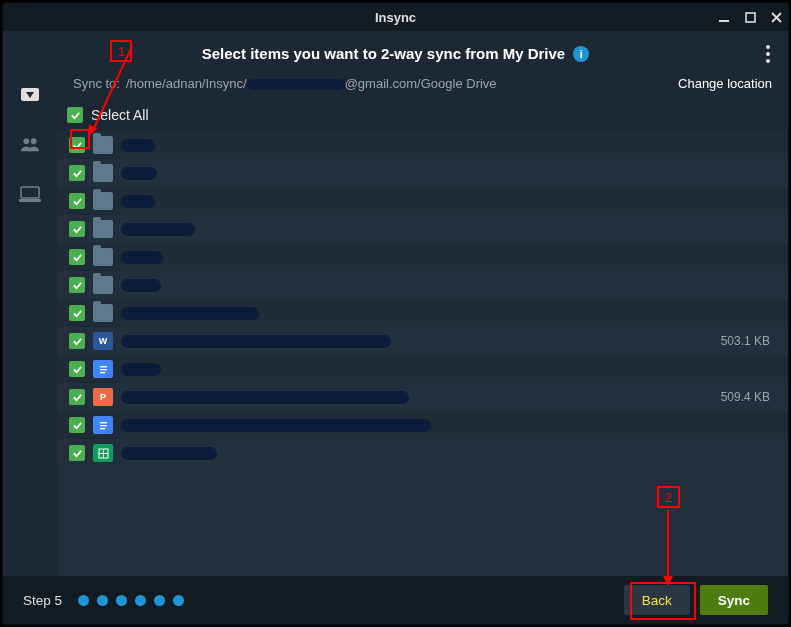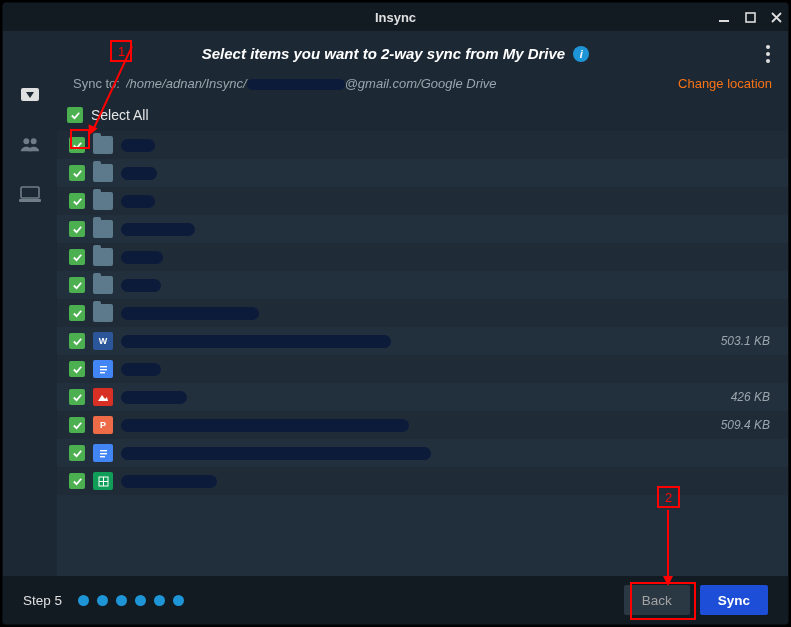--- a/index.html
+++ b/index.html
@@ -40,21 +40,20 @@
     gap: 14px;
     align-items: center;
   }
   .wc-btn { width: 12px; height: 12px; display: flex; align-items: center; justify-content: center; cursor: pointer; font-size: 13px; color:#ddd;}
   .header-row {
     display: flex;
     align-items: center;
     justify-content: center;
     padding: 14px 10px 10px 10px;
     position: relative;
-    font-style: italic;
   }
   .header-title { font-size: 15px; font-weight: 700; color: #fff; }
   .info-ic {
     width: 16px; height: 16px; border-radius: 50%;
     background: #1e95d6; color: #fff; font-size: 11px; font-weight: 700;
     display: inline-flex; align-items: center; justify-content: center;
     margin-left: 8px;
   }
   .menu-dots {
     position: absolute; right: 18px; top: 14px;
@@ -67,22 +66,22 @@
     background: #1c2833;
     display: flex; flex-direction: column; align-items: center;
     gap: 30px; padding-top: 12px;
   }
   .side-ic { width:22px; height:20px; display:flex; align-items:center; justify-content:center; cursor:pointer; }
   .main { flex:1; display:flex; flex-direction:column; min-height:0; }
   .syncto {
     display:flex; align-items:center; gap:6px; padding: 4px 16px 10px 16px;
     font-size: 13px; color: #9aa5ad;
   }
-  .syncto .path-wrap { flex:1; white-space:nowrap; overflow:hidden;font-style:italic; }
-  .syncto .change { color:#f97316; cursor:pointer; font-size:13px;}
+  .syncto .path-wrap { flex:1; white-space:nowrap; overflow:hidden; }
+  .syncto .change { color:#ffffff; cursor:pointer; font-size:13px;}
   .select-all-row {
     display:flex; align-items:center; gap:8px; padding: 6px 16px 8px 10px;
     font-size: 14px; color:#e6e6e6;
   }
   .checkbox {
     width:16px; height:16px; border-radius:2px; background:#4caf50;
     display:flex; align-items:center; justify-content:center; cursor:pointer;
   }
   .checkbox svg { width:11px; height:11px; }
   .list {
@@ -98,35 +97,35 @@
   .file-ic {
     width:20px; height:18px; border-radius:2px;
     display:flex; align-items:center; justify-content:center;
     font-size:9px; font-weight:700; color:#fff;
   }
   .folder { background:#5d7a8c; position:relative; border-radius:0 2px 2px 2px;}
   .folder::before{content:"";position:absolute;top:-3px;left:0;width:8px;height:3px;background:#5d7a8c;border-radius:2px 2px 0 0;}
   .name-blur {
     height:13px; border-radius:7px; background:#0d1b3a;
   }
-  .size { margin-left:auto; color:#9aa5ad; font-size:12px;font-style:italic;}
+  .size { margin-left:auto; color:#9aa5ad; font-size:12px;}
   .footer {
     height:48px; background:#121a22; display:flex; align-items:center;
     padding: 0 20px; gap:10px;
   }
   .step-label { font-size:13.5px; color:#e0e0e0; }
   .dots { display:flex; gap:8px; margin-left:6px;}
   .dots span{ width:11px;height:11px;border-radius:50%;background:#1e95d6;}
   .spacer{flex:1;}
   .btn {
     height:30px; padding:0 18px; border-radius:2px; font-size:13.5px;
     display:flex; align-items:center; cursor:pointer; border:none;
   }
-  .btn-default{ background:#2a3844; color:#a3a3a3;}
-  .btn-primary{ background:#1d4ed8; color:#fff; font-weight:600;}
+  .btn-default{ background:#2a3844; color:#fde047;}
+  .btn-primary{ background:#4d7c0f; color:#fff; font-weight:600;}
   
   .anno { position:absolute; border:2px solid #ff0000; pointer-events:none; z-index:50;}
   .anno-num { position:absolute; color:#ff0000; font-size:13px; font-weight:400; font-family: Arial; }
   .arrow-line{ position:absolute; background:#ff0000; height:2px; transform-origin:left center; z-index:49;}
   .arrow-head{ position:absolute; width:0;height:0;border-left:10px solid #ff0000;border-top:5px solid transparent;border-bottom:5px solid transparent; z-index:49;}
   .path-blur { display:inline-block; height:11px; width:98px; background:#0d1b3a; border-radius:6px; vertical-align:middle;}
 </style>
 </head>
 <body>
 
@@ -295,34 +294,20 @@
               </svg>
             </div>
             <div class="name-blur" style="width:40px"></div>
           </div>
           <div class="item-row">
             <div class="checkbox">
               <svg viewBox="0 0 12 12">
                 <path d="M2 6 L5 9 L10 3" stroke="#fff" stroke-width="2" fill="none"></path>
               </svg>
             </div>
-            <div class="file-ic" style="background:#d93025">
-              <svg width="12" height="10" viewBox="0 0 12 10">
-                <path d="M1 9 L5 3 L8 7 L10 5 L11 9 Z" fill="#fff"></path>
-              </svg>
-            </div>
-            <div class="name-blur" style="width:66px"></div>
-            <span class="size">426 KB</span>
-          </div>
-          <div class="item-row">
-            <div class="checkbox">
-              <svg viewBox="0 0 12 12">
-                <path d="M2 6 L5 9 L10 3" stroke="#fff" stroke-width="2" fill="none"></path>
-              </svg>
-            </div>
             <div class="file-ic" style="background:#ed6c47">P</div>
             <div class="name-blur" style="width:288px"></div>
             <span class="size">509.4 KB</span>
           </div>
           <div class="item-row">
             <div class="checkbox">
               <svg viewBox="0 0 12 12">
                 <path d="M2 6 L5 9 L10 3" stroke="#fff" stroke-width="2" fill="none"></path>
               </svg>
             </div>

